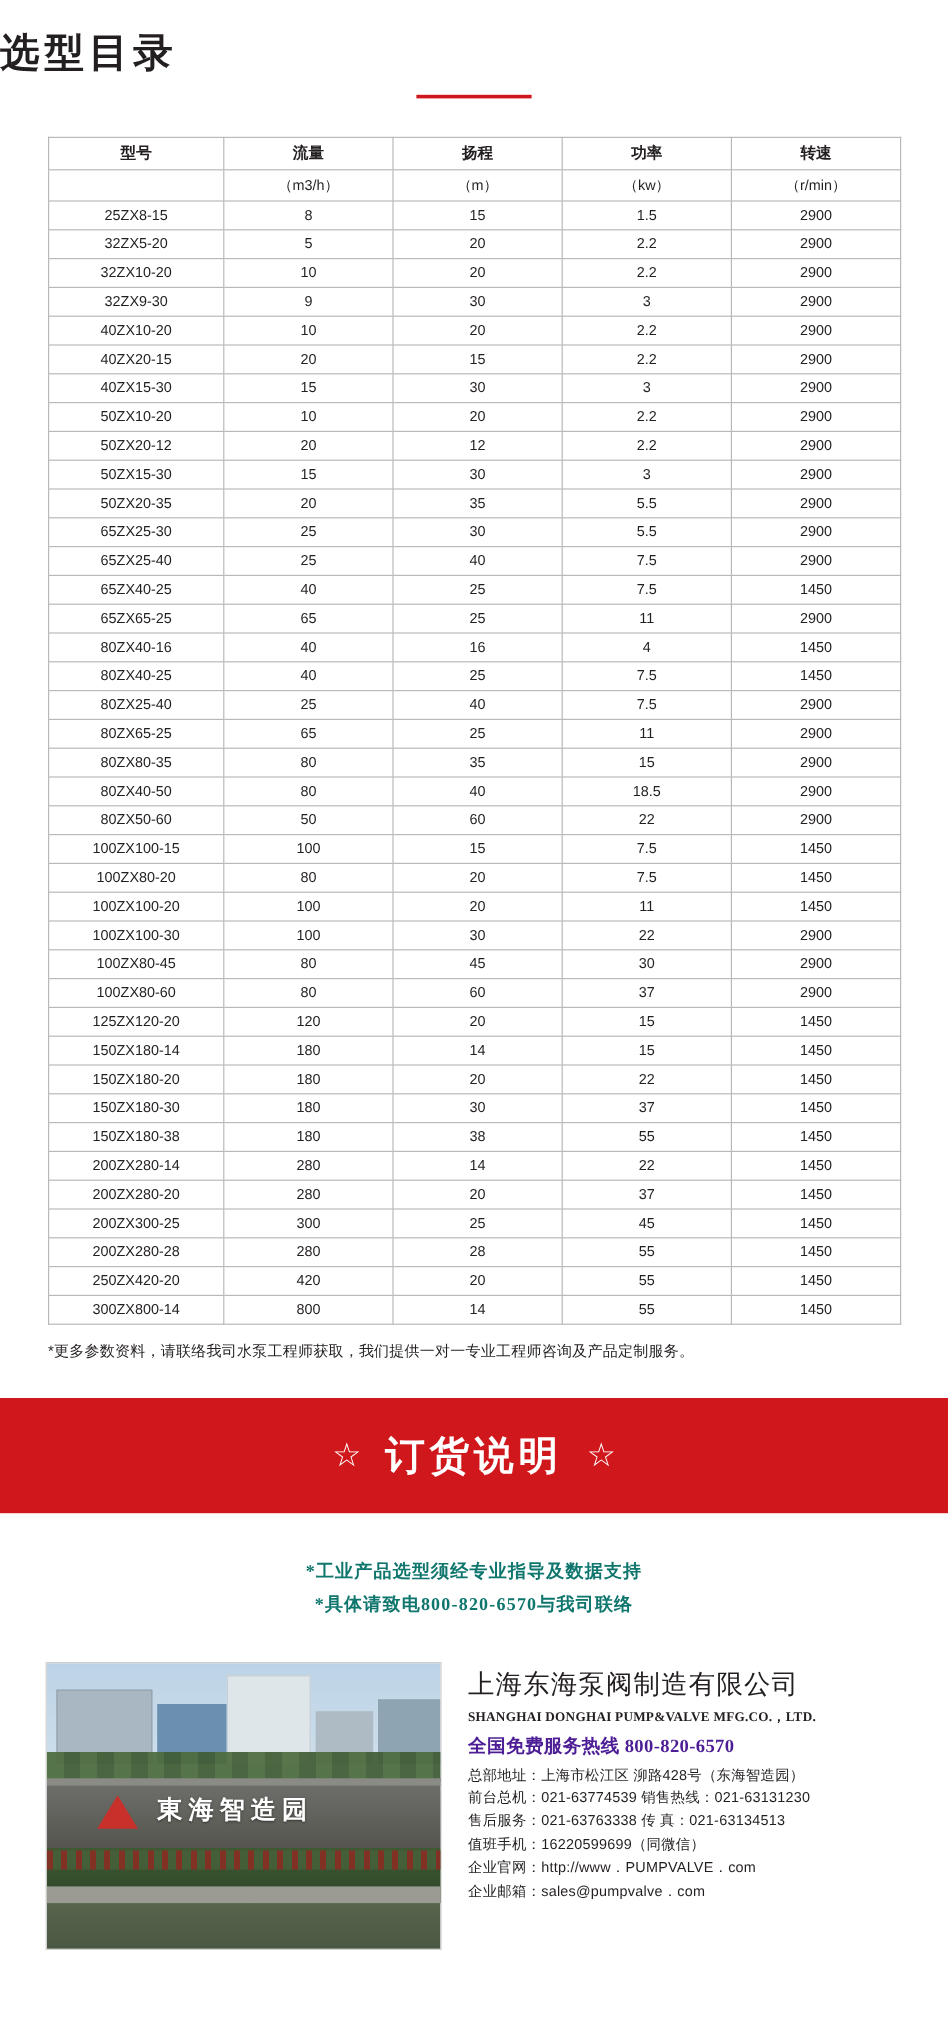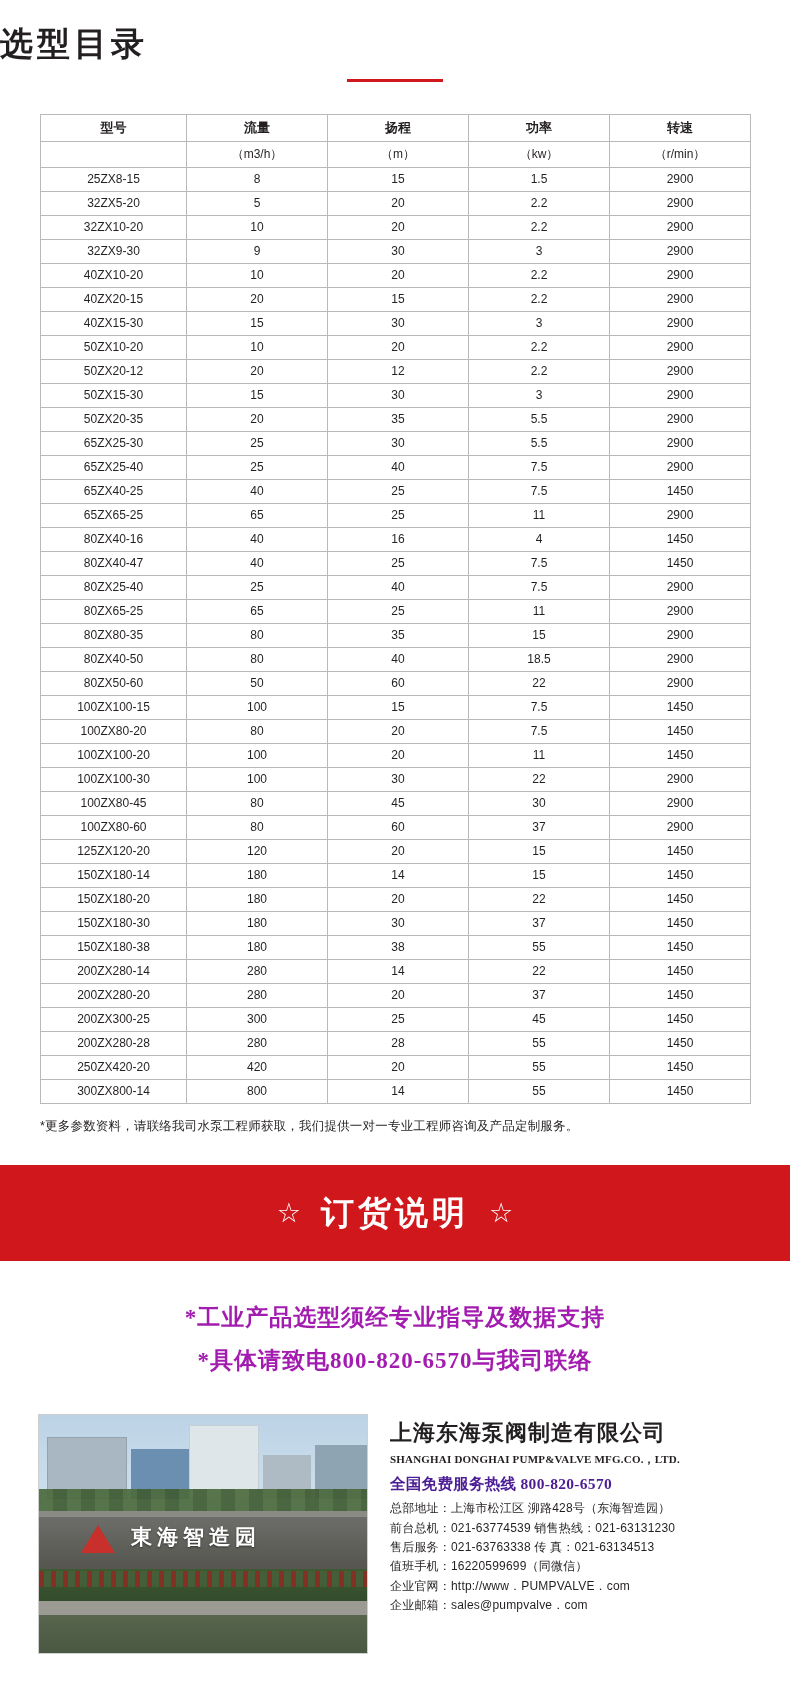--- a/index.html
+++ b/index.html
@@ -109,22 +109,22 @@
     letter-spacing: 4px;
     font-family: "Liberation Serif", serif;
   }
 
   
   .slogans {
     padding: 36px 0 26px 0;
     text-align: center;
   }
   .slogan {
-    color: #a21caf;
-    font-size: 23px;
+    color: #0f766e;
+    font-size: 15px;
     font-weight: bold;
     letter-spacing: 1px;
     line-height: 1.85;
     font-family: "Liberation Serif", serif;
   }
 
   
   .footer {
     display: flex;
     align-items: flex-start;
@@ -203,21 +203,21 @@
     position: absolute; left: 0; top: 186px; width: 330px; height: 14px;
     background: #9b9b93;
   }
 
   .footer-info {
     margin-left: 22px;
     padding-top: 4px;
   }
   .co-name {
     font-size: 22px;
-    font-weight: bold;
+    font-weight: normal;
     color: #231f20;
     letter-spacing: 1px;
     font-family: "Liberation Serif", serif;
   }
   .co-name-en {
     font-size: 11px;
     font-weight: bold;
     color: #231f20;
     margin-top: 4px;
     letter-spacing: .2px;
@@ -383,21 +383,21 @@
             <td>2900</td>
           </tr>
           <tr>
             <td>80ZX40-16</td>
             <td>40</td>
             <td>16</td>
             <td>4</td>
             <td>1450</td>
           </tr>
           <tr>
-            <td>80ZX40-47</td>
+            <td>80ZX40-25</td>
             <td>40</td>
             <td>25</td>
             <td>7.5</td>
             <td>1450</td>
           </tr>
           <tr>
             <td>80ZX25-40</td>
             <td>25</td>
             <td>40</td>
             <td>7.5</td>

